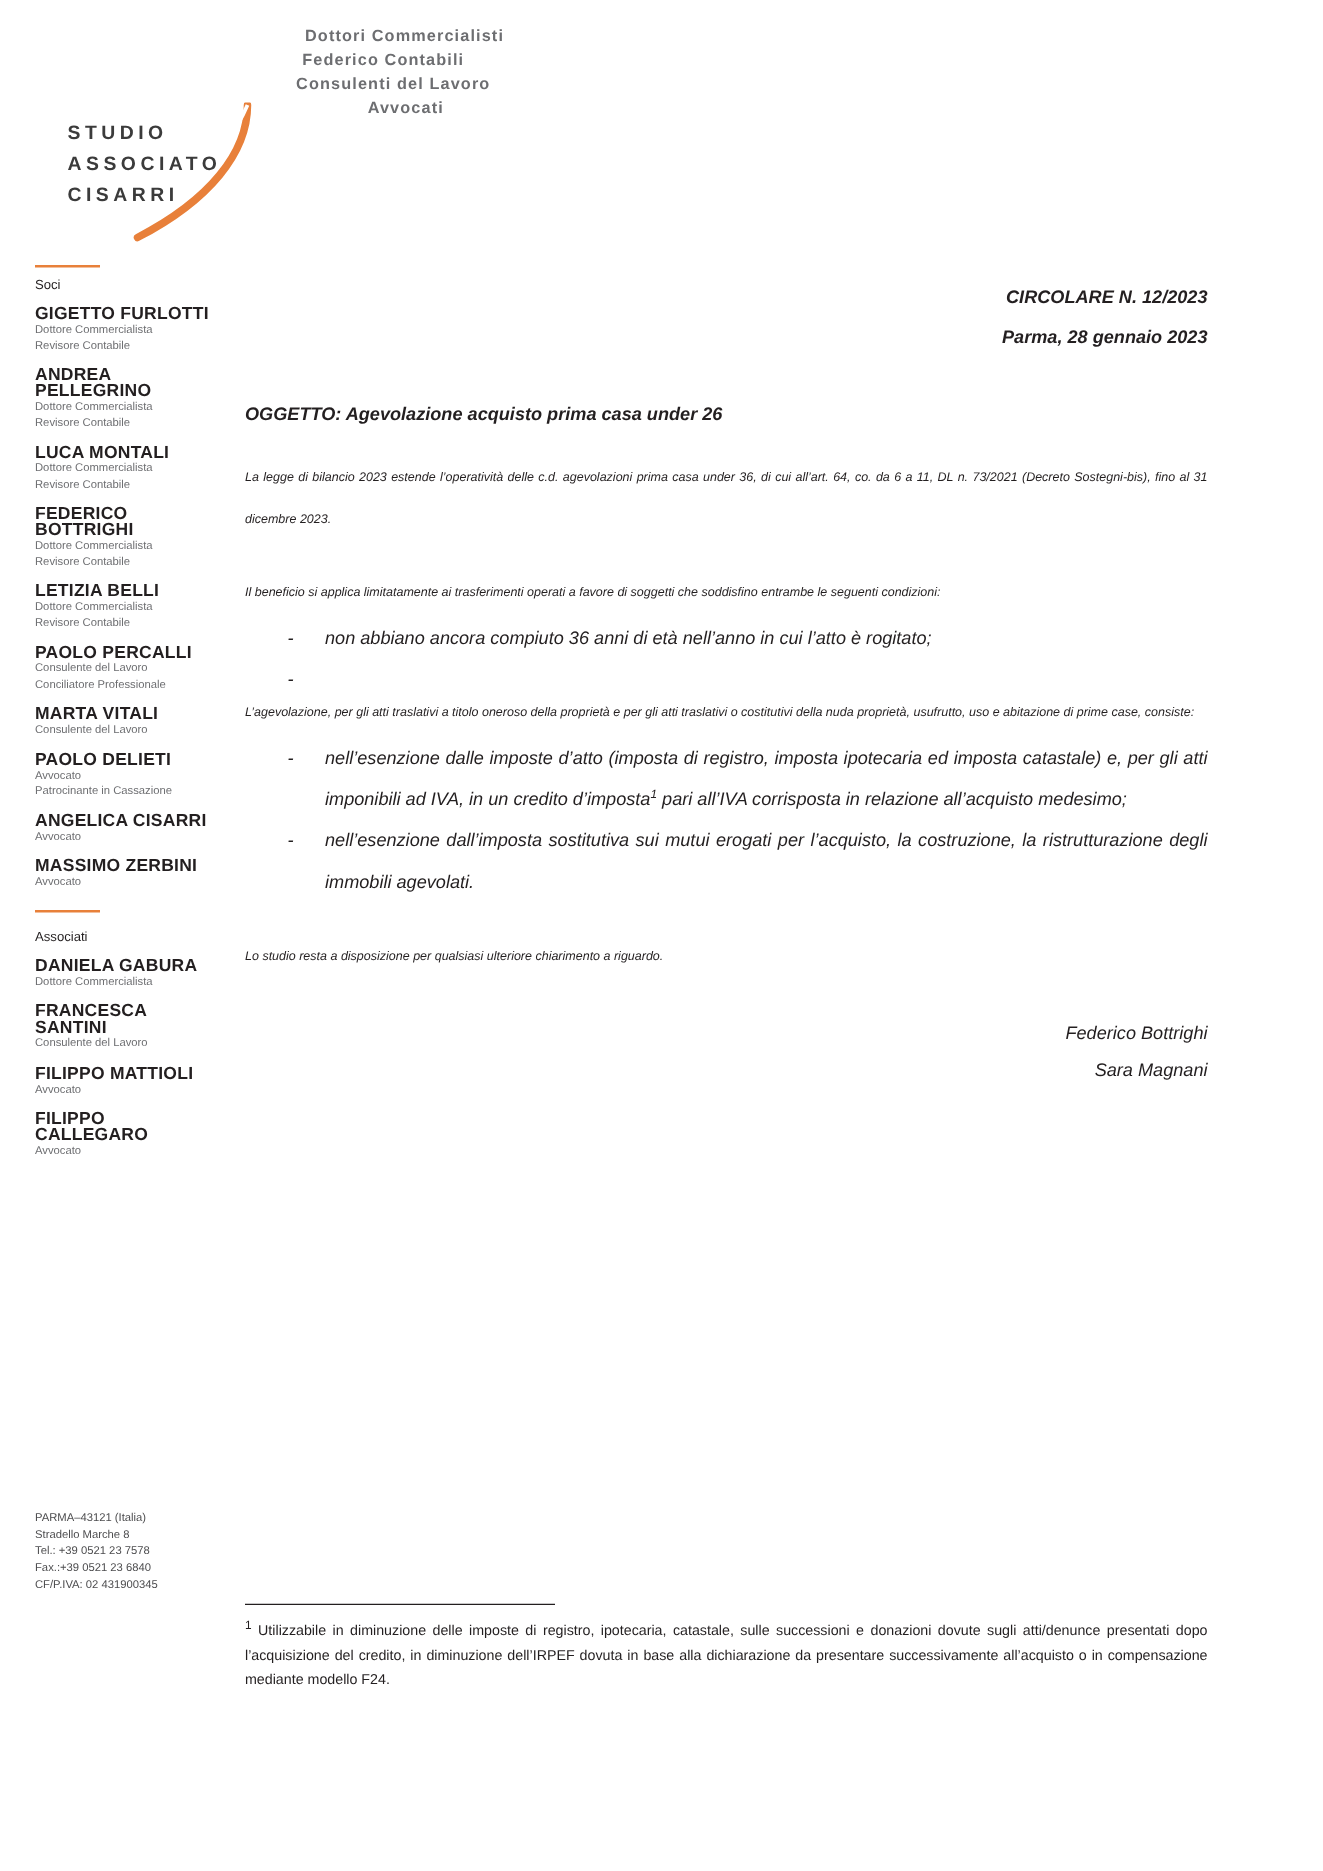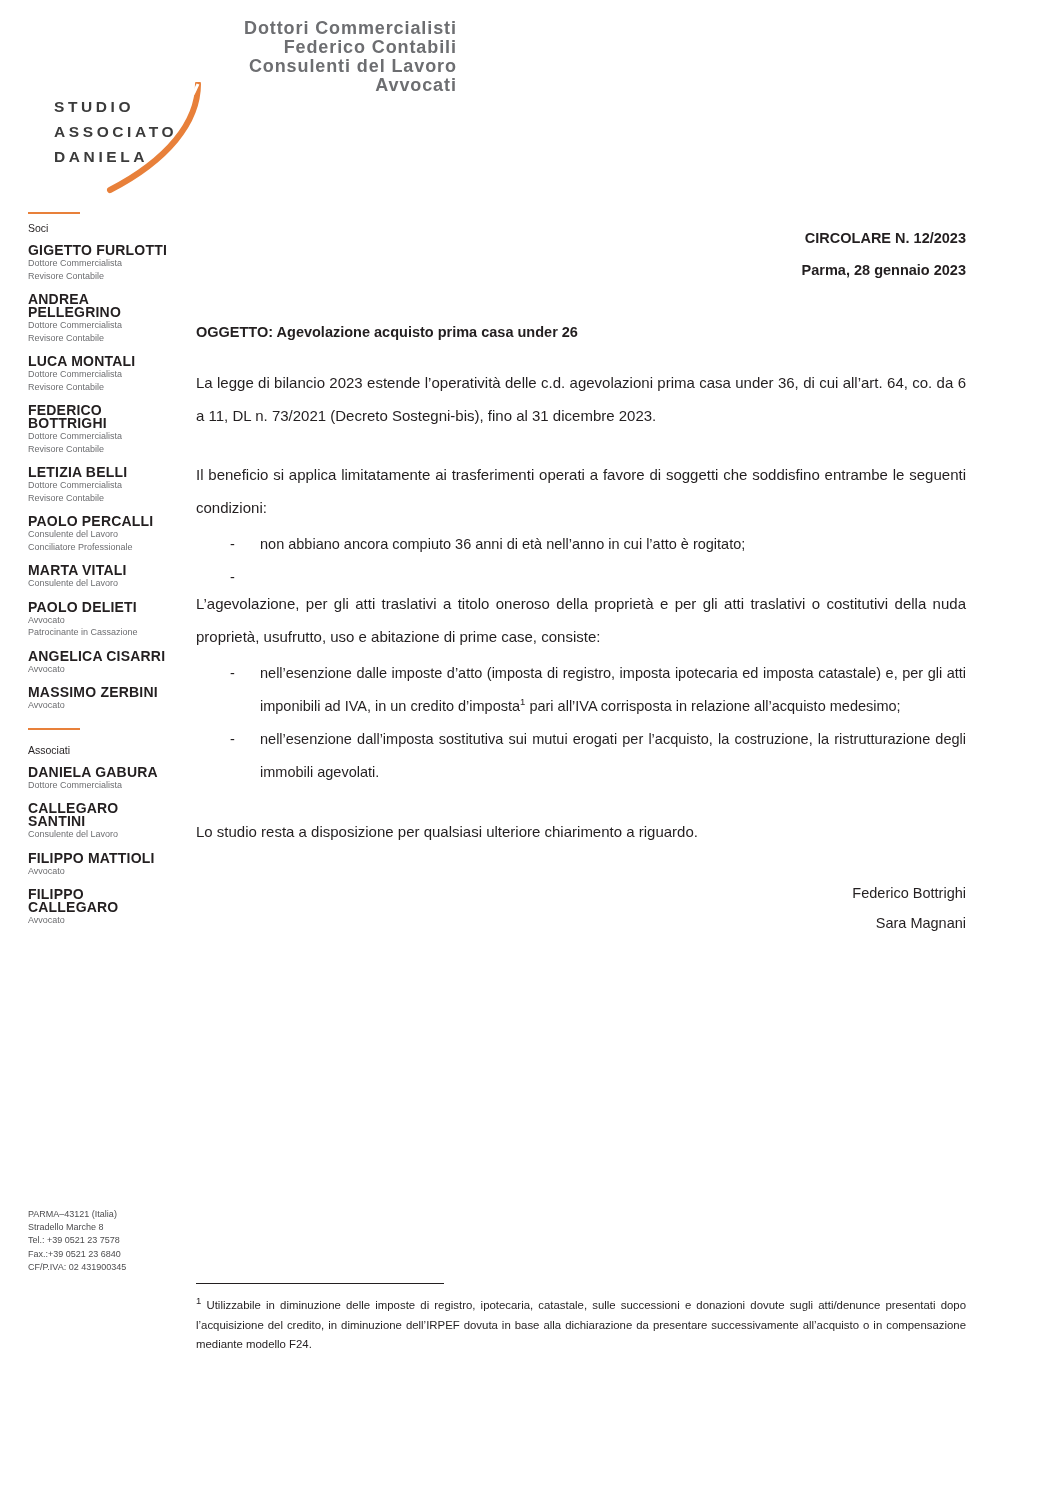--- a/index.html
+++ b/index.html
@@ -47,25 +47,25 @@
     width: 185px;
     height: 115px;
     pointer-events: none;
   }
 
   .lh-titles {
     position: absolute;
     left: 200px;
     top: 19px;
     color: #6d6e71;
-    font-size: 18px;
+    font-size: 13px;
     font-weight: bold;
     letter-spacing: 0.9px;
     line-height: 19px;
-    text-align: right;
+    text-align: center;
   }
   .lh-titles div:nth-child(1) { margin-left: 44px; }
   .lh-titles div:nth-child(2) { margin-left: 10px; }
   .lh-titles div:nth-child(3) { margin-left: 26px; }
   .lh-titles div:nth-child(4) { margin-left: 46px; }
 
   
   .leftcol {
     position: absolute;
     left: 28px;
@@ -112,35 +112,36 @@
     color: #4d4d4f;
     line-height: 13.2px;
   }
 
   
   .body-col {
     position: absolute;
     left: 196px;
     top: 222px;
     width: 770px;
+    font-style: italic;
   }
   .circ-line {
     text-align: right;
     font-size: 14.5px;
     font-weight: bold;
     line-height: 32px;
   }
   .subject {
     margin-top: 38px;
     font-size: 14.5px;
     font-weight: bold;
   }
   p.para {
     margin: 26px 0 0 0;
-    font-size: 15px;
+    font-size: 10px;
     line-height: 33px;
     text-align: justify;
   }
   ul.bullets {
     list-style: none;
     margin: 4px 0 0 0;
     padding: 0;
   }
   ul.bullets li {
     position: relative;
@@ -194,21 +195,21 @@
 
   <div class="letterhead">
     <div class="logo-wrap">
       <svg class="logo-swoosh" viewBox="0 0 185 115">
         <path d="M150 2 C150 40, 120 78, 62 108" stroke="#e8803a" stroke-width="6" fill="none" stroke-linecap="round"></path>
         <path d="M150 2 C140 26, 124 44, 104 58" stroke="#ffffff" stroke-width="3" fill="none"></path>
       </svg>
       <div class="logo-text">
         <div>STUDIO</div>
         <div>ASSOCIATO</div>
-        <div>DANIELA</div>
+        <div>CISARRI</div>
       </div>
     </div>
   </div>
 
   <div class="lh-titles">
     <div>Dottori Commercialisti</div>
     <div>Federico Contabili</div>
     <div>Consulenti del Lavoro</div>
     <div>Avvocati</div>
   </div>
@@ -266,21 +267,21 @@
     </div>
 
     <div class="rule2"></div>
     <div class="col-heading">Associati</div>
 
     <div class="person">
       <div class="nm">DANIELA GABURA</div>
       <div class="rl">Dottore Commercialista</div>
     </div>
     <div class="person">
-      <div class="nm">CALLEGARO SANTINI</div>
+      <div class="nm">FRANCESCA SANTINI</div>
       <div class="rl">Consulente del Lavoro</div>
     </div>
     <div class="person">
       <div class="nm">FILIPPO MATTIOLI</div>
       <div class="rl">Avvocato</div>
     </div>
     <div class="person">
       <div class="nm">FILIPPO CALLEGARO</div>
       <div class="rl">Avvocato</div>
     </div>

